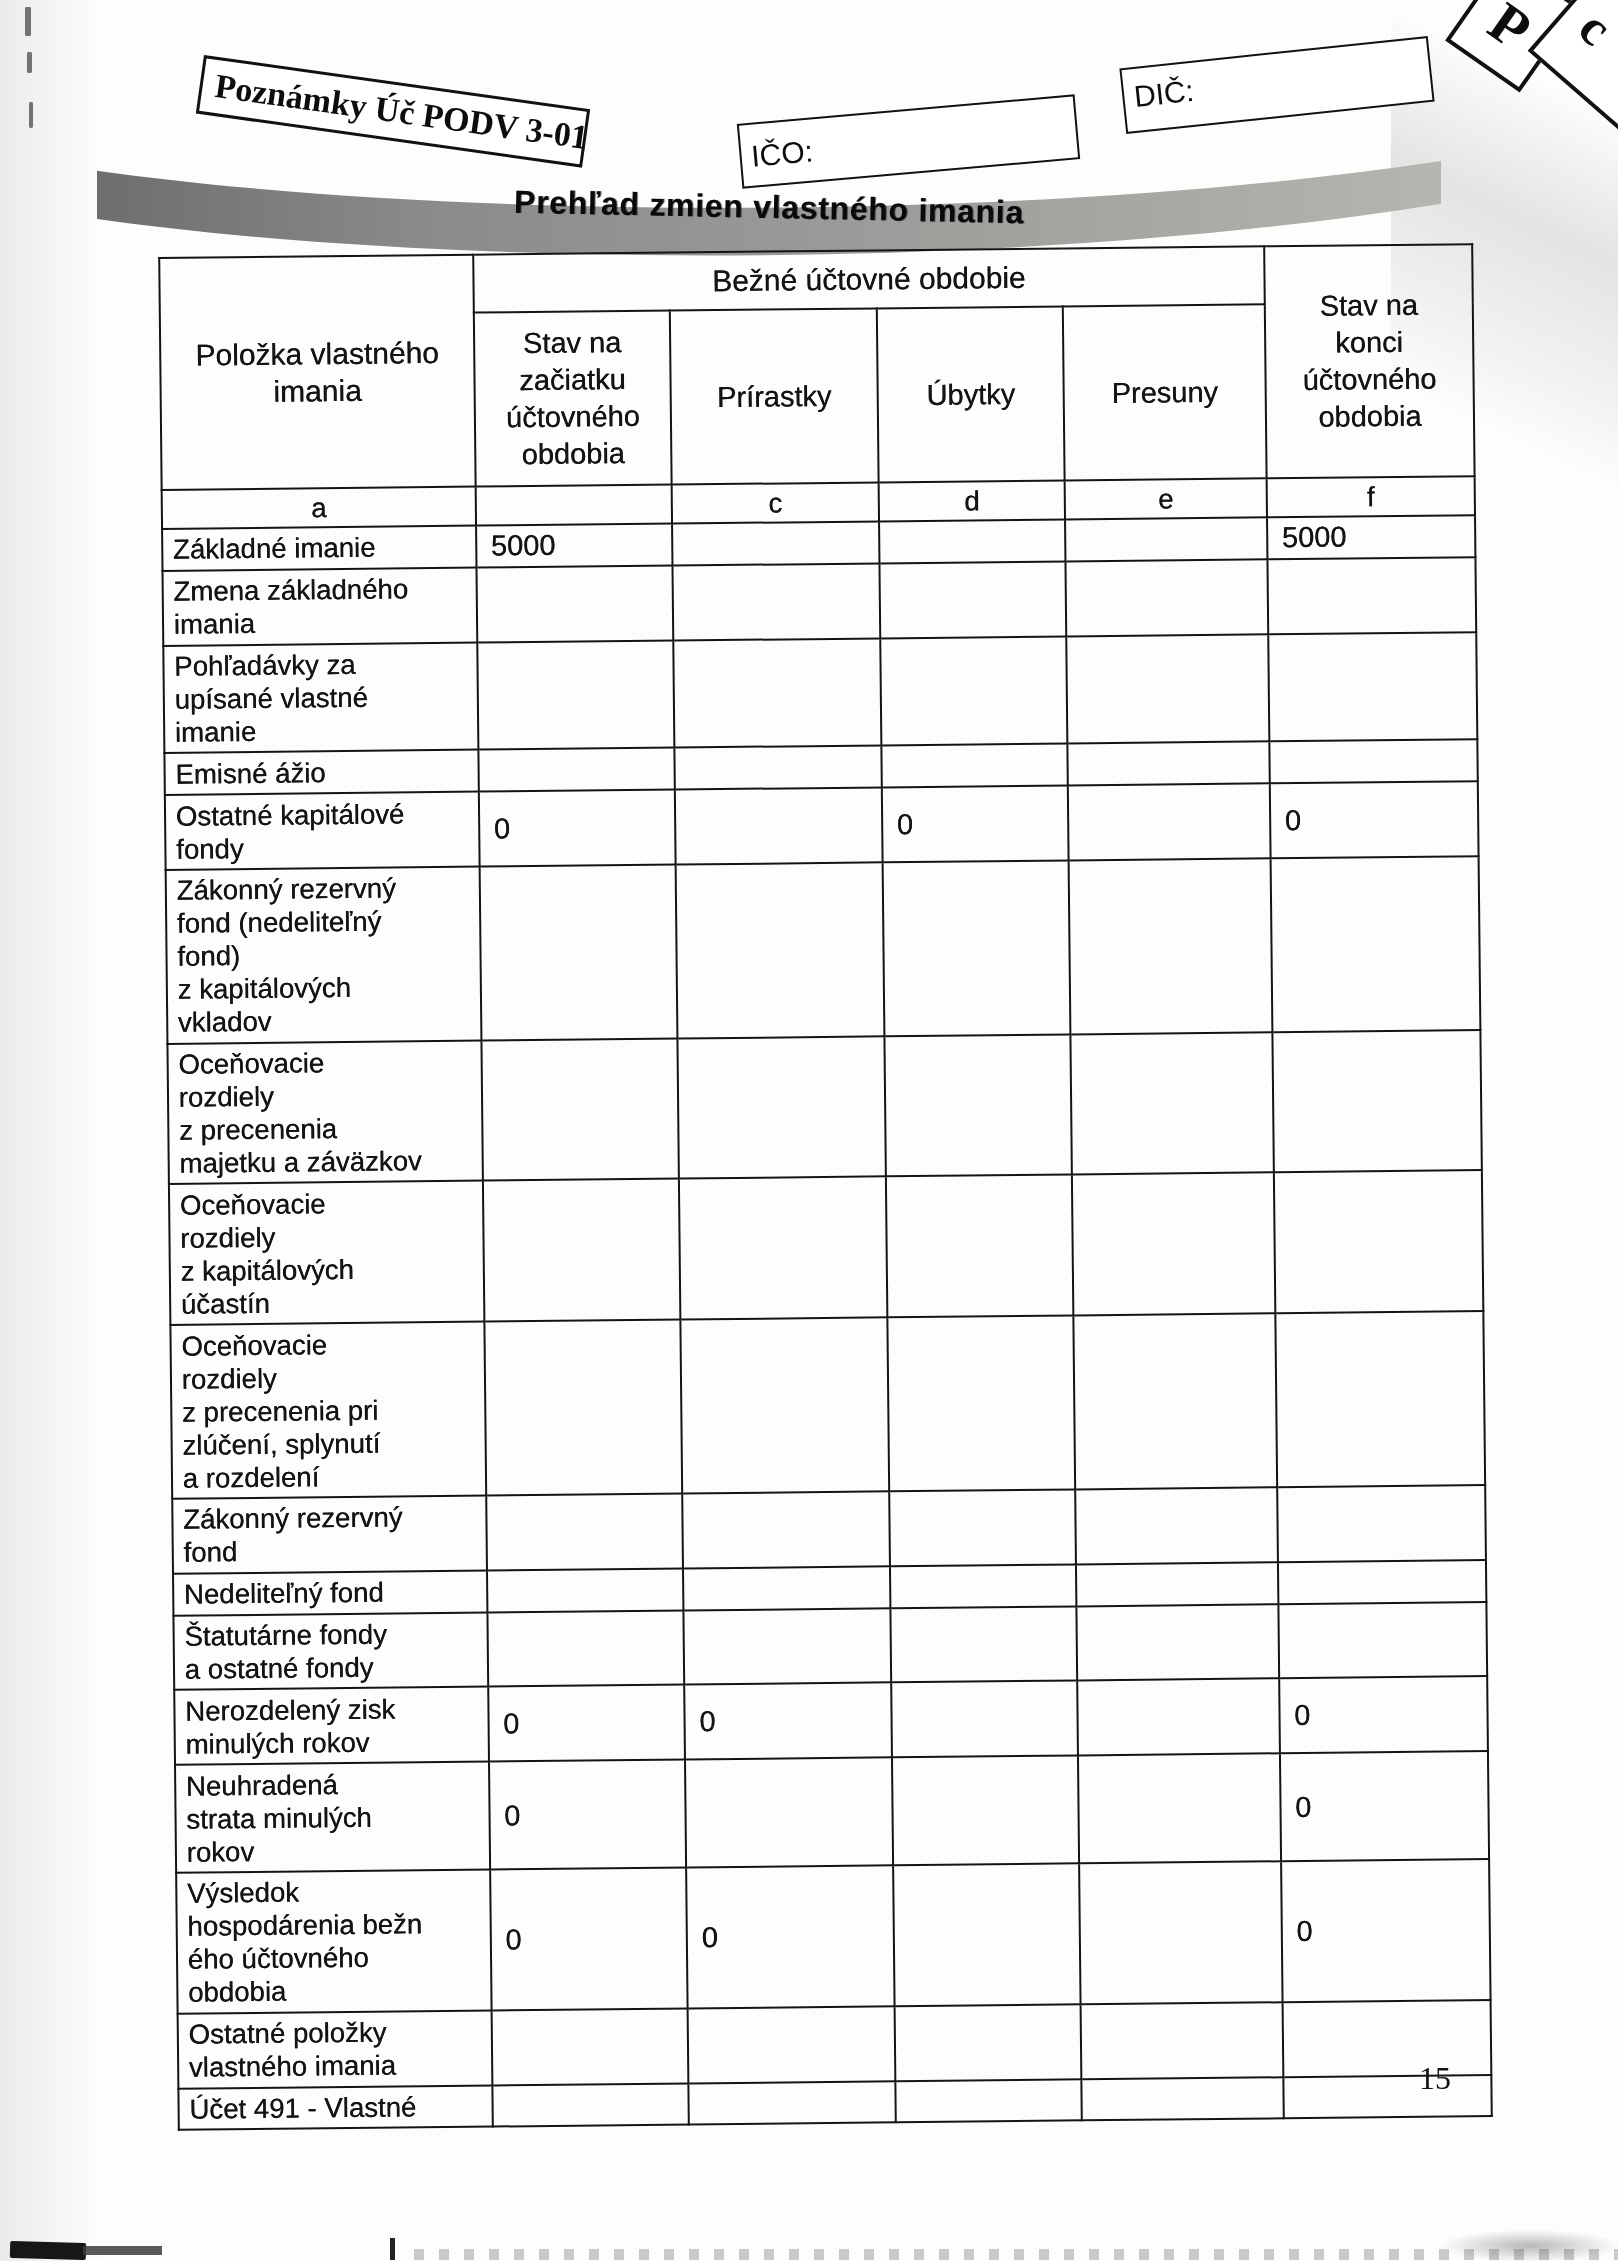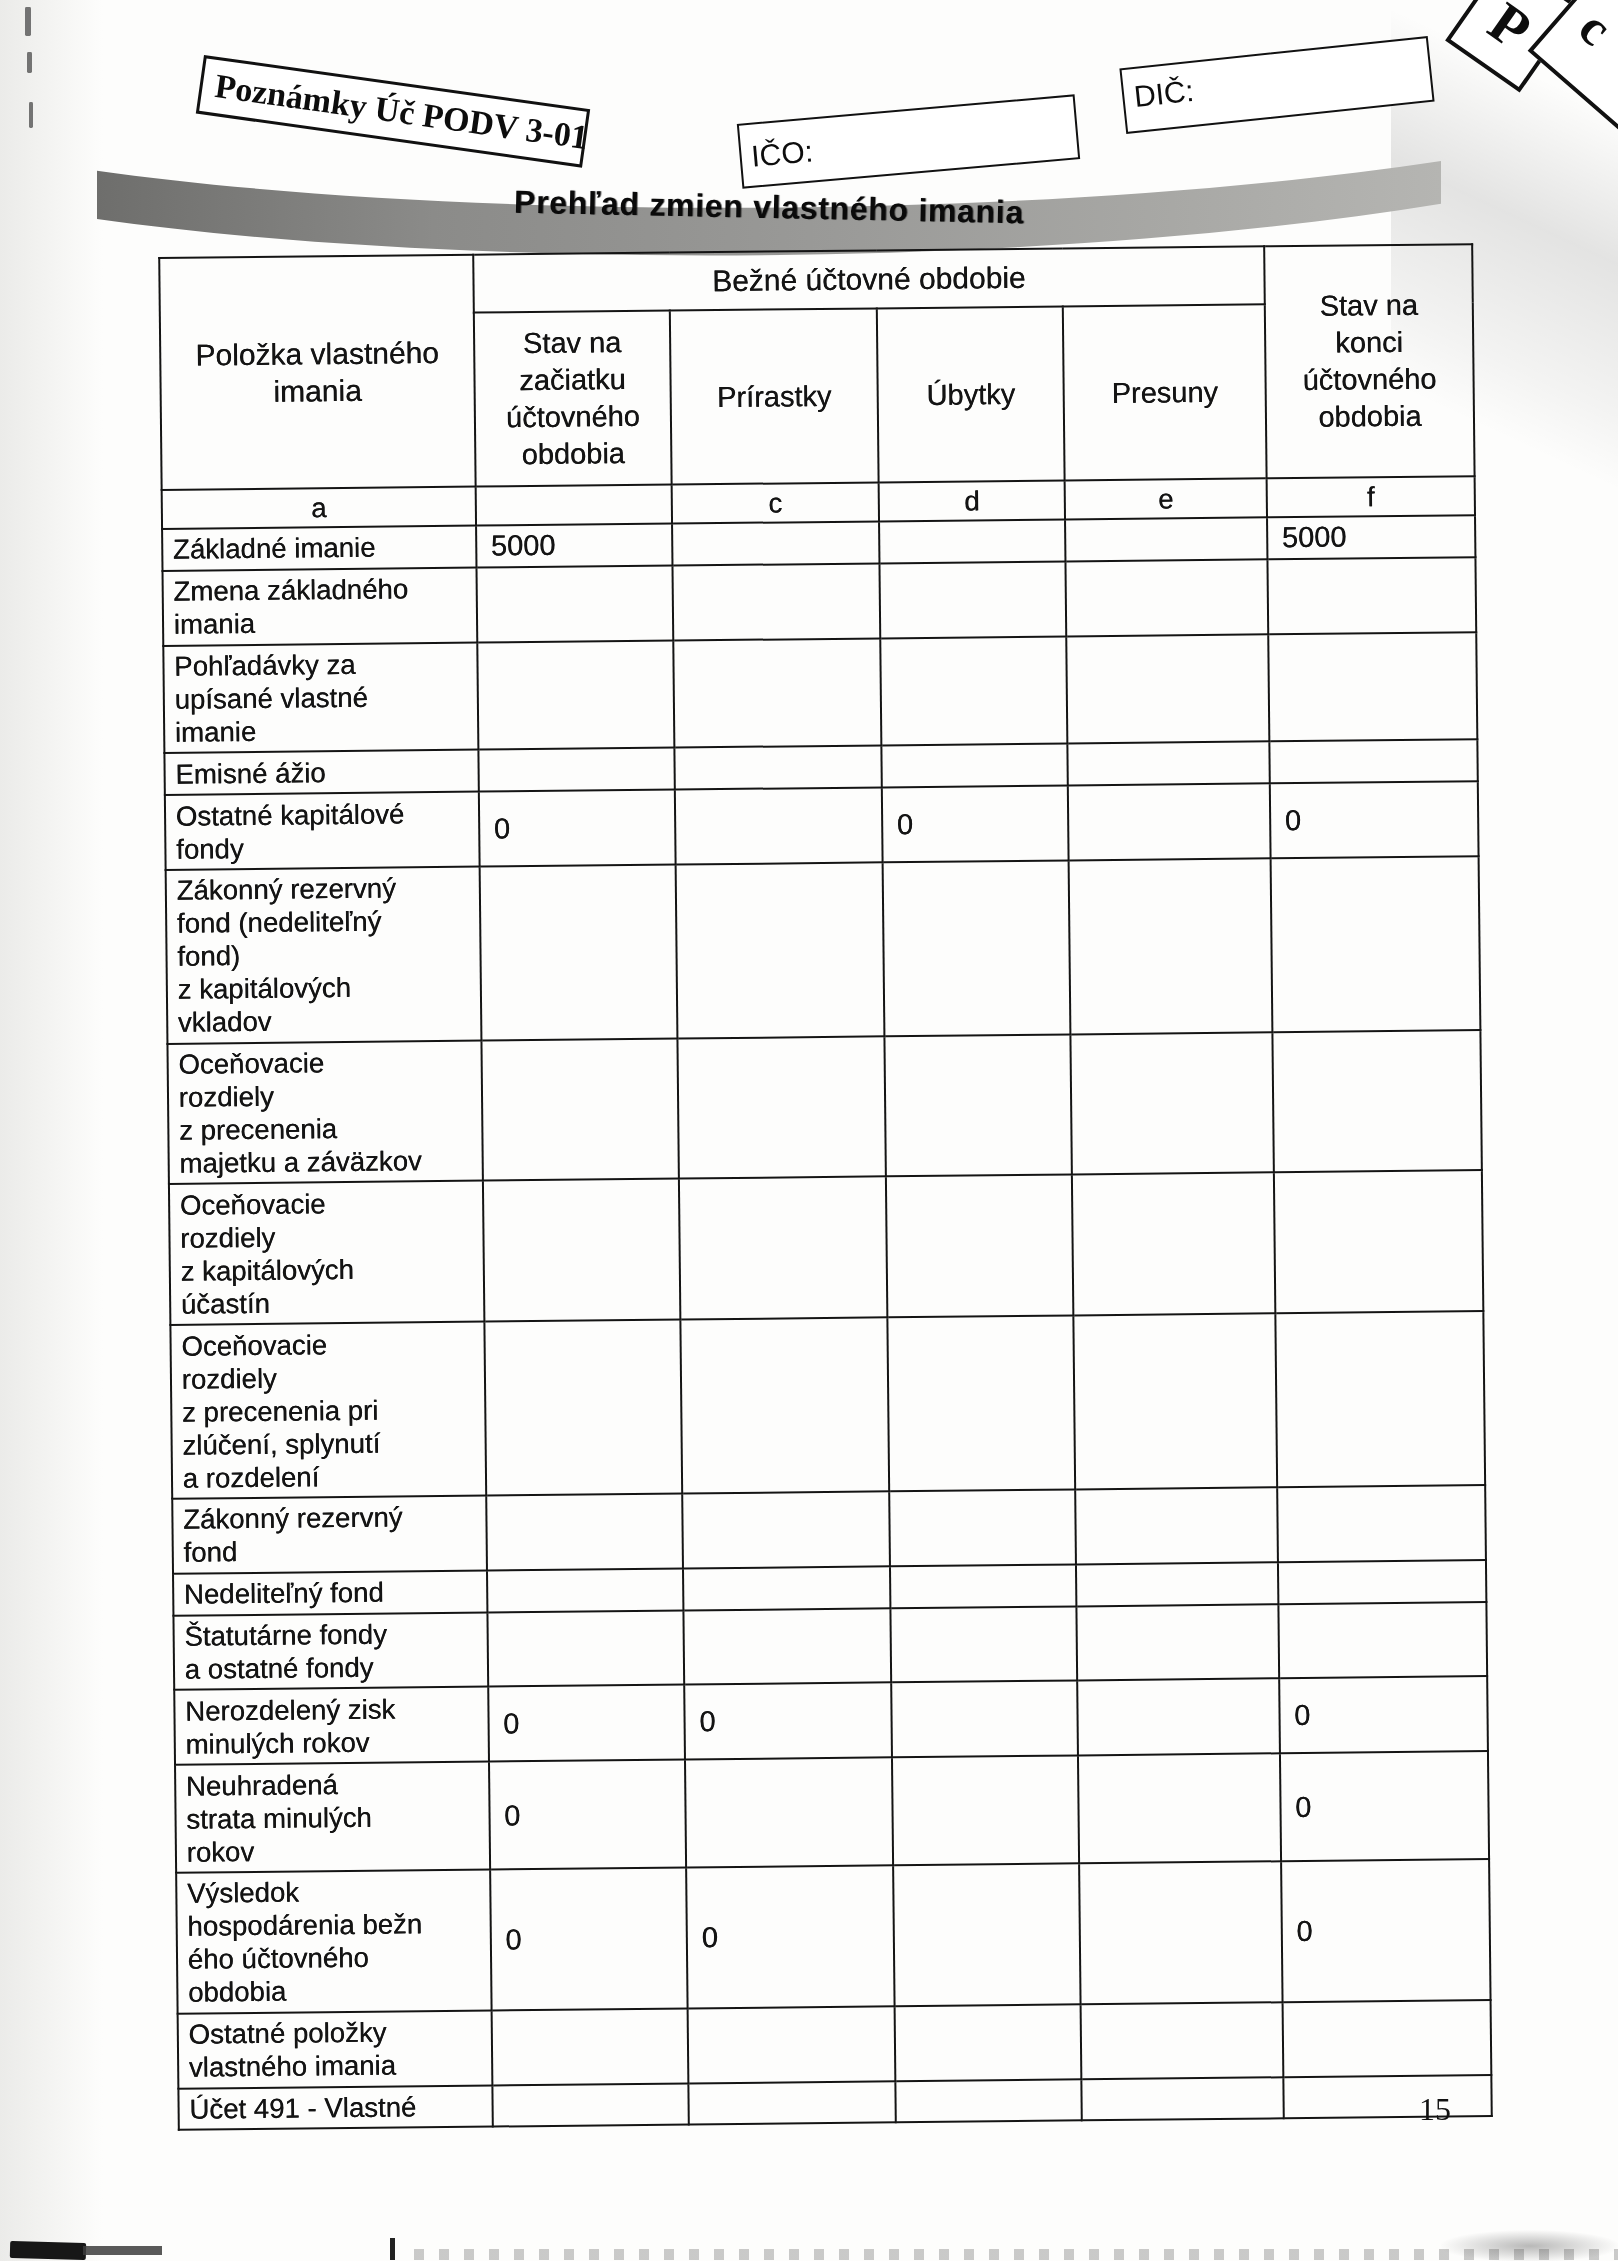--- a/index.html
+++ b/index.html
@@ -78,21 +78,21 @@
   tbody td.lbl {
     font-size:27.6px; line-height:33px; padding:3.4px 5.5px 3.4px 9.7px;
     white-space:pre-line; text-align:left; vertical-align:middle;
   }
   tbody td.val {
     font-size:29px; padding-left:13.8px; text-align:left; vertical-align:middle;
   }
   
   .page-number {
     position:absolute; left:1419px; top:2060px;
-    font-family:"Liberation Serif", serif; font-size:32px; color:#111;margin-top:31px;
+    font-family:"Liberation Serif", serif; font-size:32px; color:#111;
   }
 </style>
 </head>
 <body>
 
 <div class="left-edge-strip"></div>
 <div class="binder-dash" style="left:25px; top:6.9px; width:6.2px; height:29px;"></div>
 <div class="binder-dash" style="left:27px; top:52px; width:4.8px; height:20.7px;"></div>
 <div class="binder-dash" style="left:29px; top:102px; width:4.1px; height:26px;"></div>
 <div class="fold-shadow"></div>

